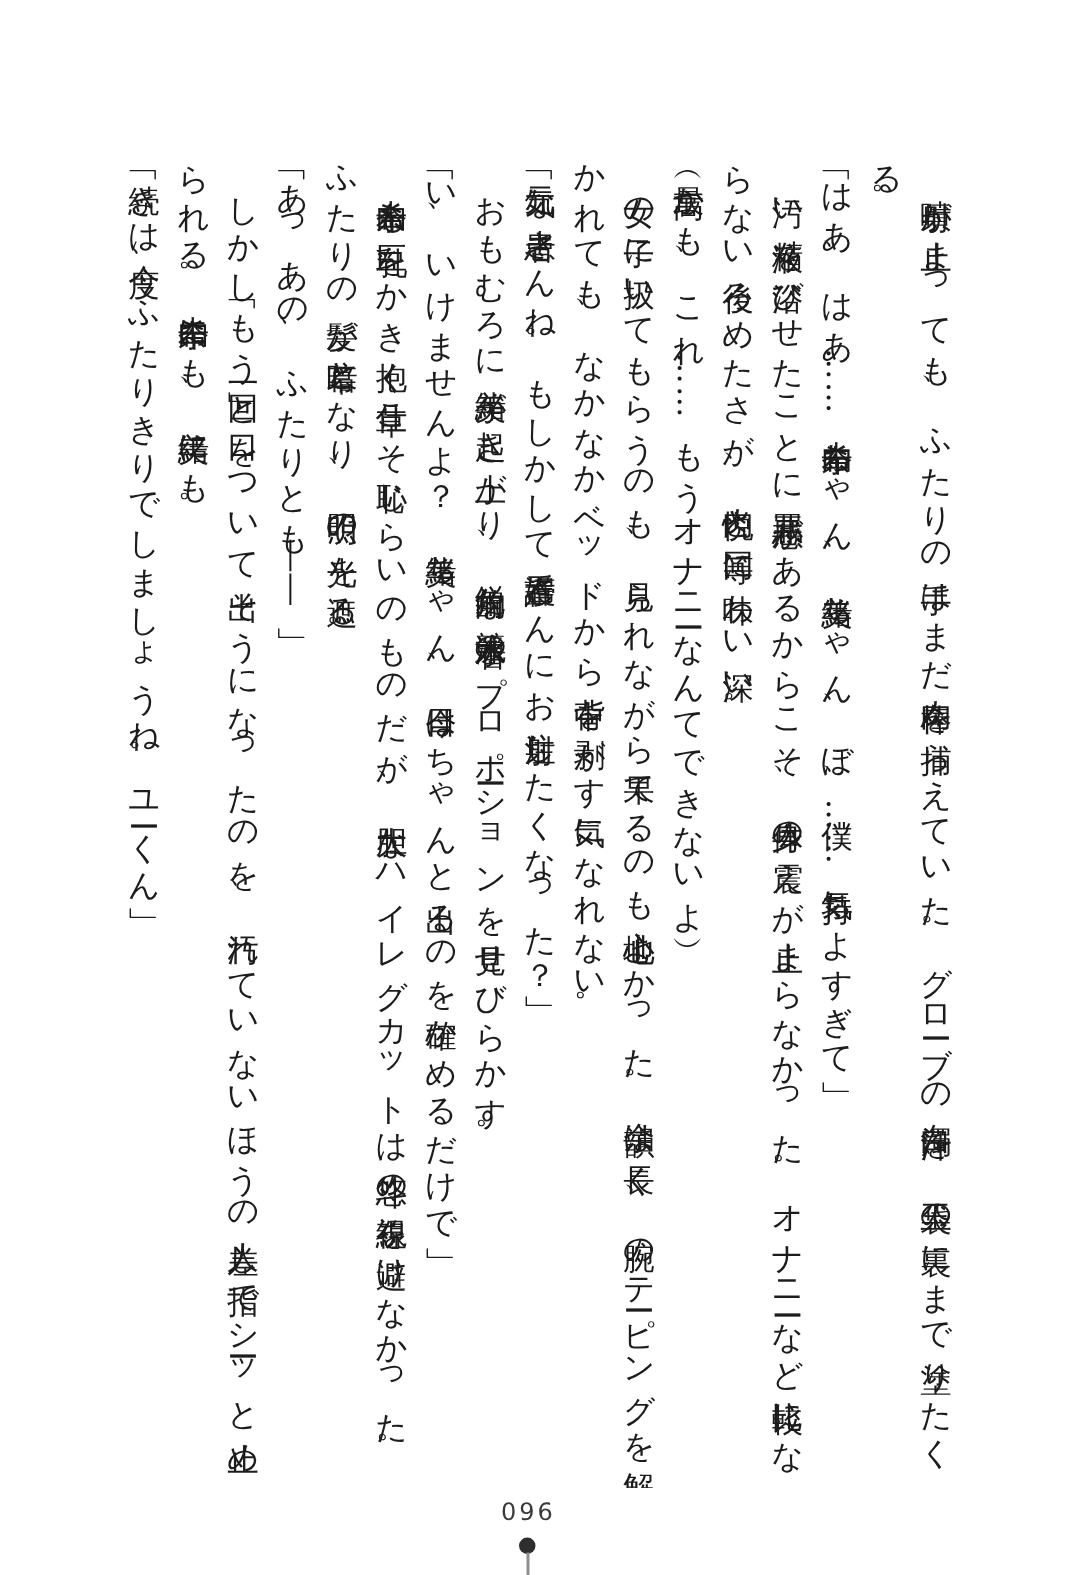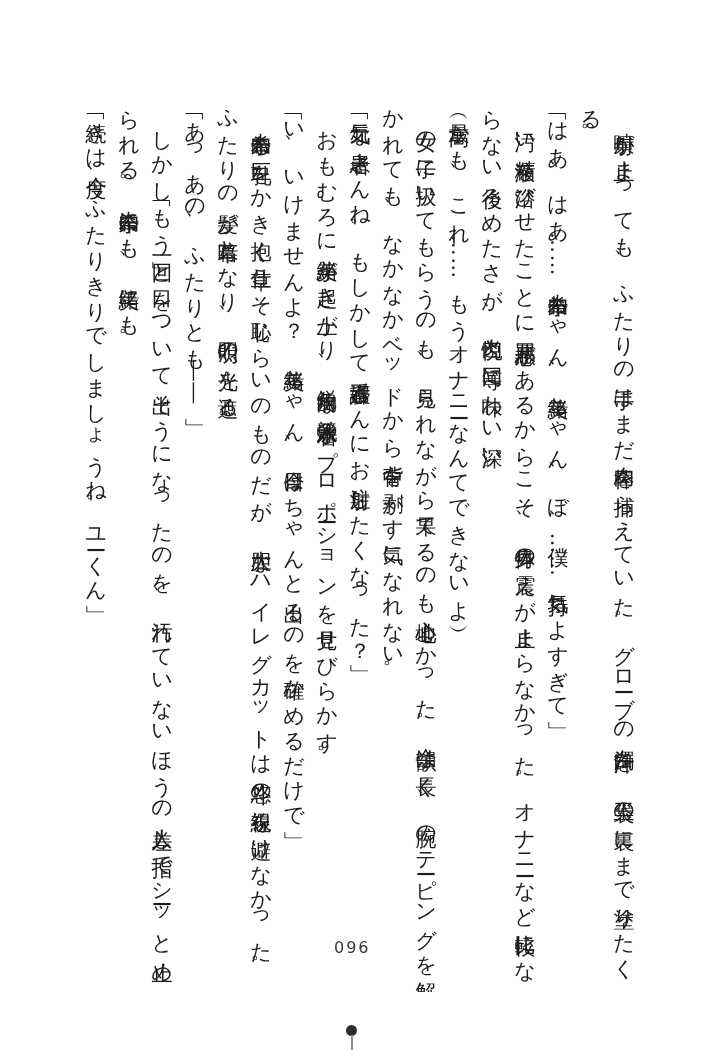--- a/index.html
+++ b/index.html
@@ -35,21 +35,21 @@
     padding: 0;
   }
   .text-block p.narrative {
     text-indent: 1em;
   }
   .text-block p.dialog {
     text-indent: 0.5em;
   }
   .page-number {
     position: absolute;
-    top: 938px;
+    top: 998px;
     left: 334px;
     font-family: "DejaVu Sans", "Liberation Sans", sans-serif;
     font-size: 16px;
     letter-spacing: 2px;
     color: #3a3a3a;
   }
   .position-marker {
     position: absolute;
     left: 346px;
     top: 1025px;

